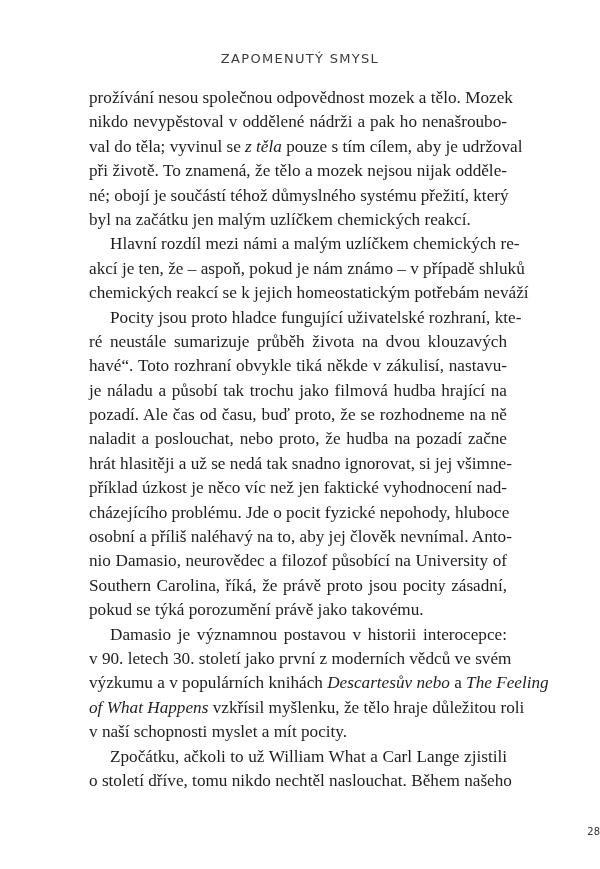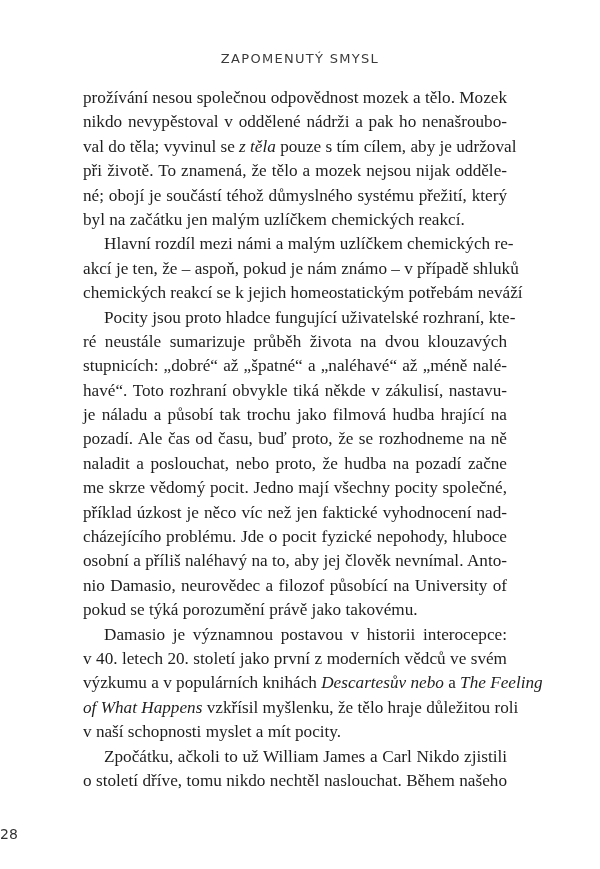--- a/index.html
+++ b/index.html
@@ -8,26 +8,26 @@
     .running-head {
       position: absolute; top: 51px; left: 0; width: 600px; text-align: center;
       font-family: "DejaVu Sans", sans-serif; font-size: 13px; letter-spacing: 1.3px;
       color: #3a3a3a; text-transform: uppercase;
     }
     .body-text {
       position: absolute; left: 83px; top: 86px; width: 424px;
       font-family: "Liberation Serif", "DejaVu Serif", serif;
       font-size: 17.2px; line-height: 24.4px; color: #1e1e1e;
     }
-    .line { display: block; white-space: nowrap; text-align: justify; text-align-last: justify; height: 24.4px; }
+    .line { display: block; white-space: nowrap; text-align: justify; text-align-last: justify; height: 24.4px; margin-left: 6px; }
     .line.last { text-align-last: left; font-family: Liberation Serif, serif; }
     .line.indent { padding-left: 21px; }
     .folio {
-      position: absolute; top: 826px; left: 0; width: 600px; text-align: left;
-      font-family: "DejaVu Sans", sans-serif; font-size: 14px; color: #333;
+      position: absolute; top: 826px; left: 0; width: 600px; text-align: right;
+      font-family: "DejaVu Sans", sans-serif; font-size: 10px; color: #333;
     }
     em { font-style: italic; }
   </style>
 </head>
 <body>
 
 <div class="page">
   <div class="running-head">Zapomenutý smysl</div>
   <div class="body-text" id="body-text">
       <div>
@@ -39,38 +39,38 @@
         <span class="line last">byl na začátku jen malým uzlíčkem chemických reakcí.</span>
       </div>
       <div>
         <span class="line indent">Hlavní rozdíl mezi námi a malým uzlíčkem chemických re-</span>
         <span class="line">akcí je ten, že – aspoň, pokud je nám známo – v případě shluků</span>
         <span class="line">chemických reakcí se k jejich homeostatickým potřebám neváží</span>
       </div>
       <div>
         <span class="line indent">Pocity jsou proto hladce fungující uživatelské rozhraní, kte-</span>
         <span class="line">ré neustále sumarizuje průběh života na dvou klouzavých</span>
-        <span class="line">stupnicích: „dobré“ až „špatné“ a „naléhavé“ až „méně nalé-</span>
         <span class="line">havé“. Toto rozhraní obvykle tiká někde v zákulisí, nastavu-</span>
         <span class="line">je náladu a působí tak trochu jako filmová hudba hrající na</span>
         <span class="line">pozadí. Ale čas od času, buď proto, že se rozhodneme na ně</span>
         <span class="line">naladit a poslouchat, nebo proto, že hudba na pozadí začne</span>
-        <span class="line">me skrze vědomý pocit. Jedno mají všechny pocity společné,</span>
+        <span class="line">hrát hlasitěji a už se nedá tak snadno ignorovat, si jej všimne-</span>
         <span class="line">příklad úzkost je něco víc než jen faktické vyhodnocení nad-</span>
         <span class="line">cházejícího problému. Jde o pocit fyzické nepohody, hluboce</span>
         <span class="line">osobní a příliš naléhavý na to, aby jej člověk nevnímal. Anto-</span>
         <span class="line">nio Damasio, neurovědec a filozof působící na University of</span>
+        <span class="line">Southern Carolina, říká, že právě proto jsou pocity zásadní,</span>
         <span class="line last">pokud se týká porozumění právě jako takovému.</span>
       </div>
       <div>
         <span class="line indent">Damasio je významnou postavou v historii interocepce:</span>
-        <span class="line">v 40. letech 20. století jako první z moderních vědců ve svém</span>
+        <span class="line">v 90. letech 30. století jako první z moderních vědců ve svém</span>
         <span class="line">výzkumu a v populárních knihách <em>Descartesův nebo</em> a <em>The Feeling</em></span>
         <span class="line"><em>of What Happens</em> vzkřísil myšlenku, že tělo hraje důležitou roli</span>
         <span class="line last">v naší schopnosti myslet a mít pocity.</span>
       </div>
       <div>
-        <span class="line indent">Zpočátku, ačkoli to už William James a Carl Nikdo zjistili</span>
+        <span class="line indent">Zpočátku, ačkoli to už William What a Carl Lange zjistili</span>
         <span class="line">o století dříve, tomu nikdo nechtěl naslouchat. Během našeho</span>
       </div>
     </div>
   <div class="folio">28</div>
 </div>
 
 </body></html>

